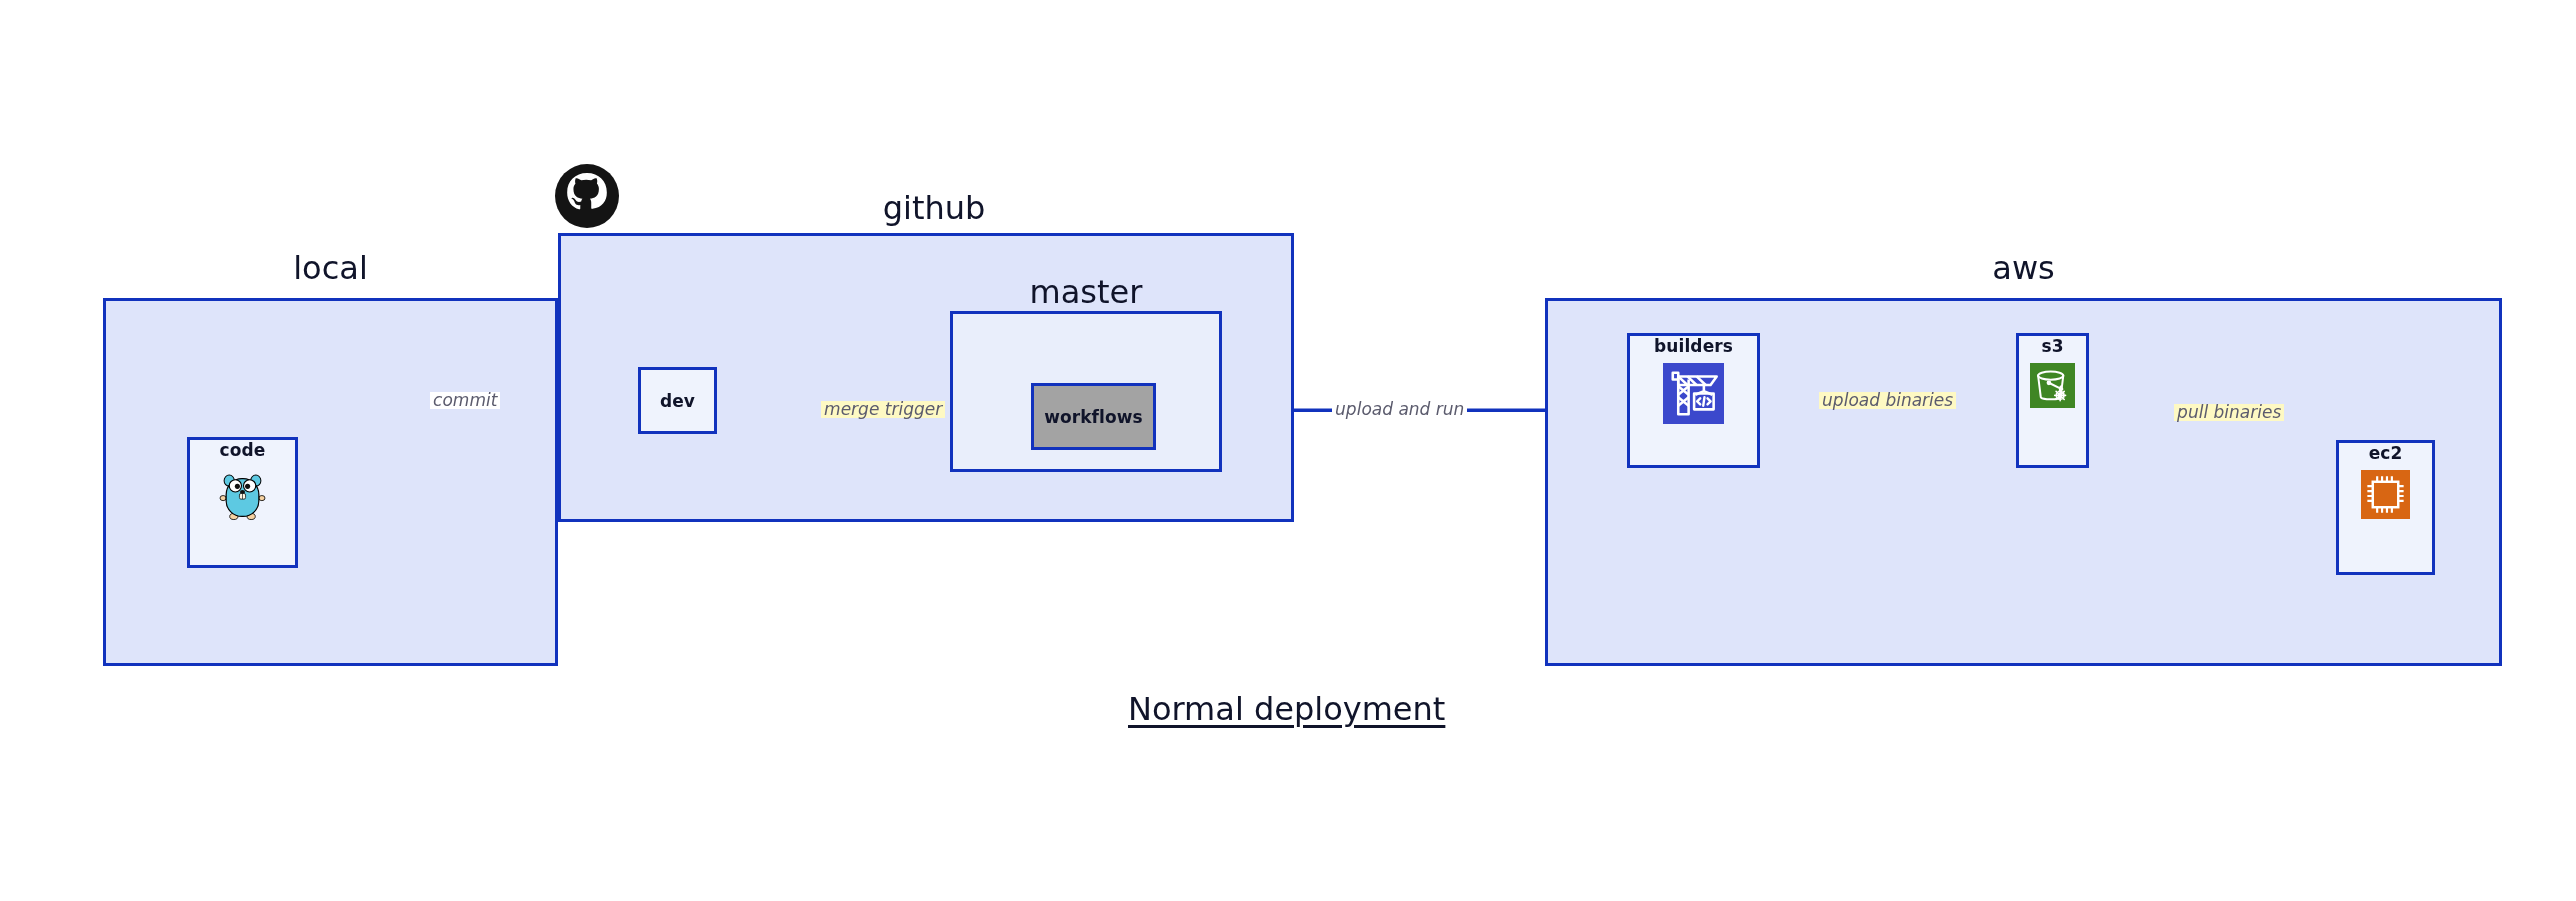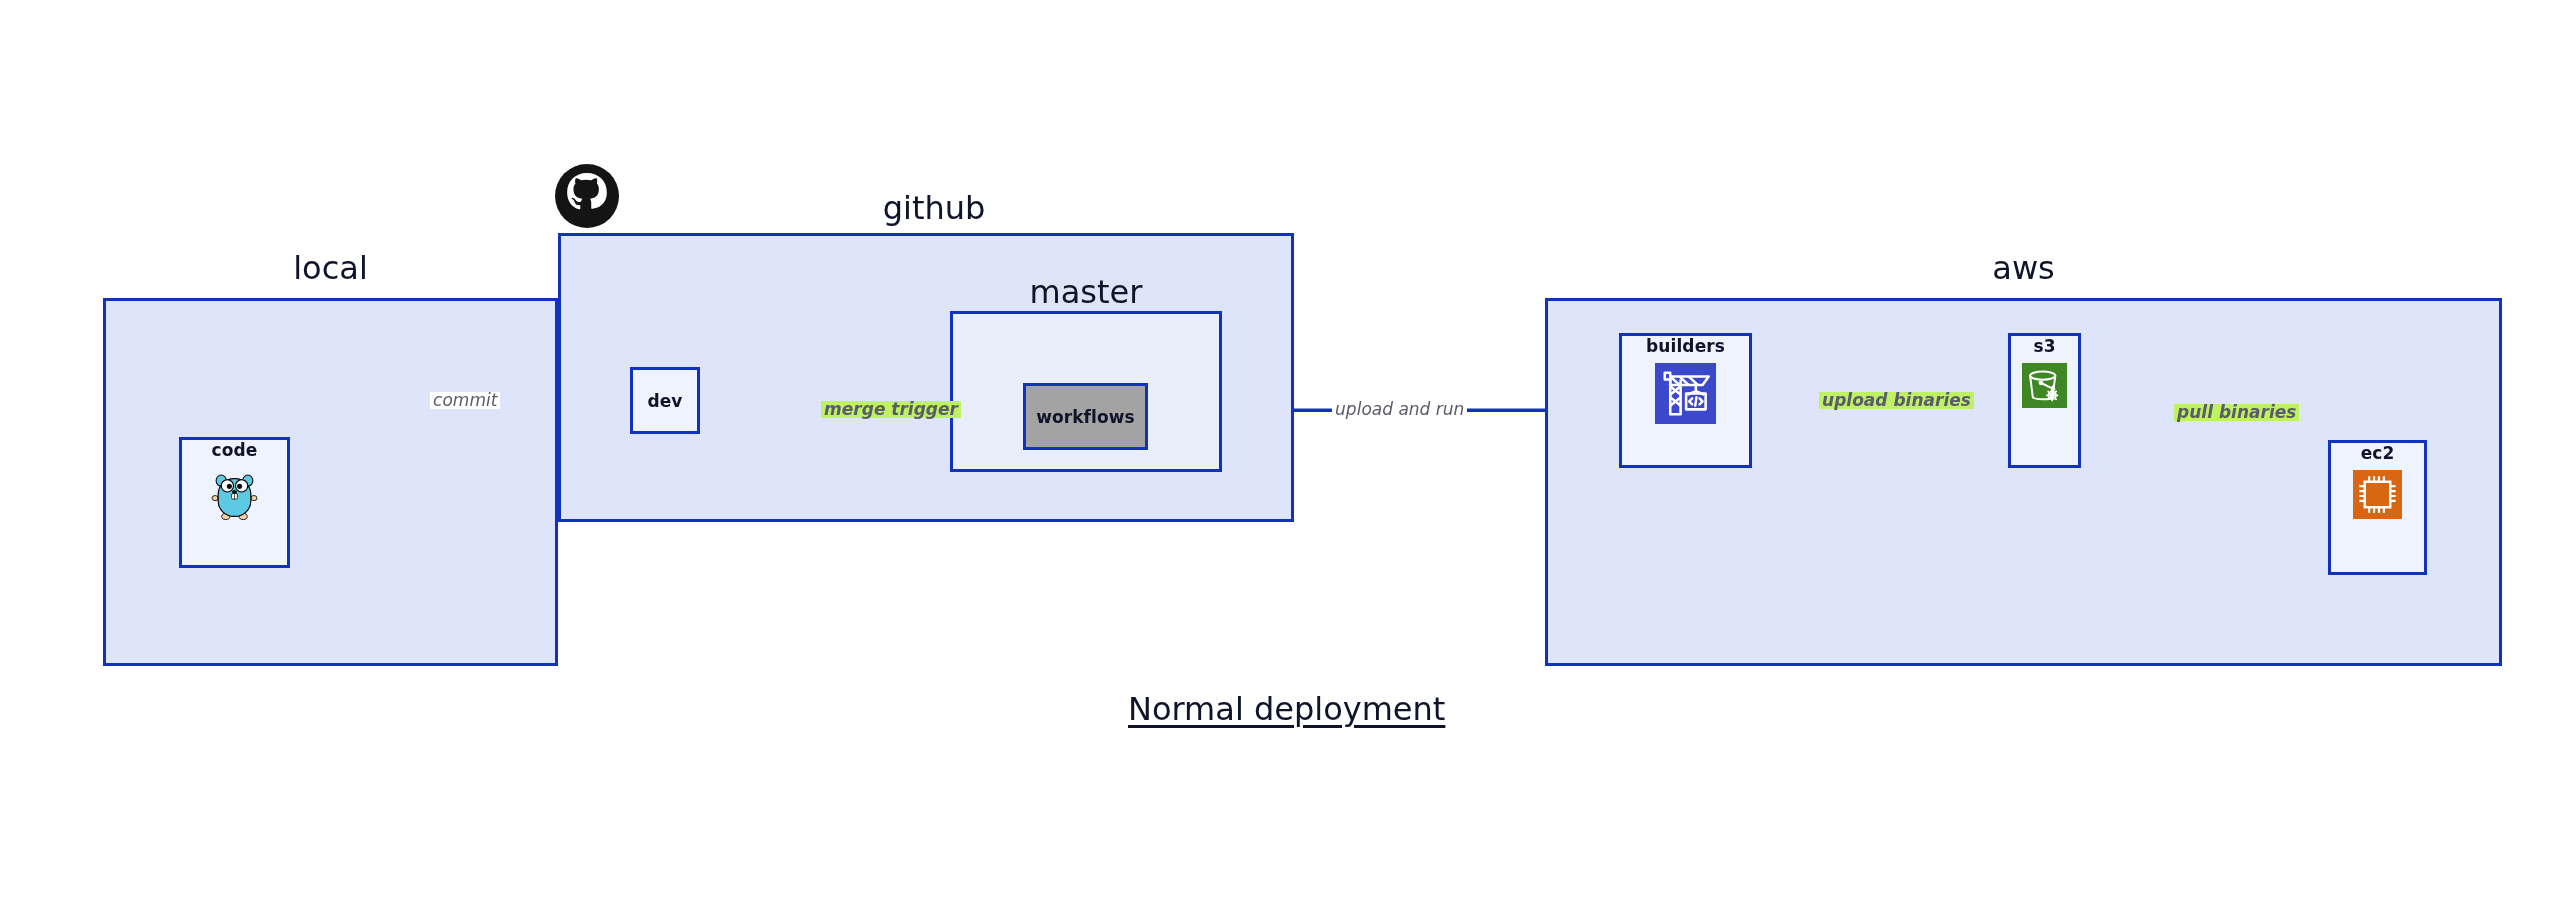--- a/index.html
+++ b/index.html
@@ -5,26 +5,26 @@
   html,body{margin:0;padding:0;background:#ffffff;}
   body{width:2604px;height:902px;position:relative;overflow:hidden;
        font-family:"DejaVu Sans","Liberation Sans",sans-serif;}
   #stage{position:absolute;left:0;top:0;width:2604px;height:902px;}
   #edges{position:absolute;left:0;top:0;width:2604px;height:902px;pointer-events:none;}
 
   .container-box{position:absolute;background:#dee4fa;border:3.6px solid #1132bd;box-sizing:border-box;}
   .container-title{position:absolute;color:#10142a;font-size:32px;line-height:1;white-space:nowrap;
                    text-align:center;font-weight:400;}
   .node-box{position:absolute;background:#eff3fd;border:3.6px solid #1132bd;box-sizing:border-box;
-            display:flex;flex-direction:column;align-items:center;}
+            display:flex;flex-direction:column;align-items:center;margin-left:8px;}
   .node-label{font-size:17px;font-weight:700;color:#10142a;white-space:nowrap;letter-spacing:0.1px;}
   .node-icon{margin-top:7.2px;}
   .edge-label{position:absolute;color:#5b5b6d;font-style:italic;font-size:17px;white-space:nowrap;
               background:#ffffff;padding:0 3.1px;line-height:1;}
-  .edge-label.on-fill{background:#bef264;font-weight:bold;}
+  .edge-label.on-fill{background:#fef9c3;}
   .diagram-title{position:absolute;color:#10142a;font-size:32px;text-decoration:underline;
                  text-underline-offset:5.2px;white-space:nowrap;font-weight:400;}
   .gh-logo{position:absolute;}
   .svc-icon{display:block;}
 </style>
 </head>
 <body>
 
 <div id="stage">
 
@@ -81,21 +81,21 @@
   <div class="gh-logo" style="left:555px;top:164px;">
     <svg class="svc-icon" width="64" height="64" viewBox="0 0 100 100">
       <circle cx="50" cy="50" r="50" fill="#141414"></circle>
       <path d="M50 14c-18.5 0-31 12.6-31 30.4 0 13.6 7.3 23.1 18.6 26.4 1.4.3 1.9-.6 1.9-1.4v-5.2c-6.6 1.4-8.4-2.9-9-5.1-.4-1-1.9-3.6-3.3-4.3-1.1-.6-2.7-2-.1-2.1 2.5 0 4.2 2.3 4.8 3.2 2.8 4.7 7.2 3.4 9 2.6.3-2 1.1-3.4 2-4.2-6.9-.8-14.1-3.5-14.1-15.3 0-3.4 1.2-6.2 3.2-8.4-.3-.8-1.4-4 .3-8.3 0 0 2.6-.8 8.6 3.2 2.5-.7 5.1-1 7.8-1s5.3.3 7.8 1c6-4.1 8.6-3.2 8.6-3.2 1.7 4.3.6 7.5.3 8.3 2 2.2 3.2 4.9 3.2 8.4 0 11.9-7.2 14.5-14.1 15.3 1.1 1 2.1 2.9 2.1 5.8v8.6c0 .8.6 1.8 2 1.4C73.8 67.5 81 58 81 44.4 81 26.6 68.5 14 50 14z" fill="#ffffff"></path>
     </svg>
   </div>
 
   <div class="container-title" style="left:574px;top:192px;width:720px;">github</div>
   <div class="container-box" style="left:558px;top:233px;width:736px;height:289px;"></div>
 
-  <div class="node-box" style="left:630px;top:367px;width:70px;height:67px;justify-content:center;">
+  <div class="node-box" style="left:630px;top:367px;width:79px;height:67px;justify-content:center;">
     <div class="node-label">dev</div>
   </div>
 
   <div class="container-title" style="left:950px;top:276px;width:272px;">master</div>
   <div class="container-box" style="left:950px;top:311px;width:272px;height:161px;background:#e9eefb;"></div>
 
   <div class="node-box" style="left:1023px;top:383px;width:125px;height:67px;justify-content:center;background:#a3a3a3;">
     <div class="node-label">workflows</div>
   </div>
 

